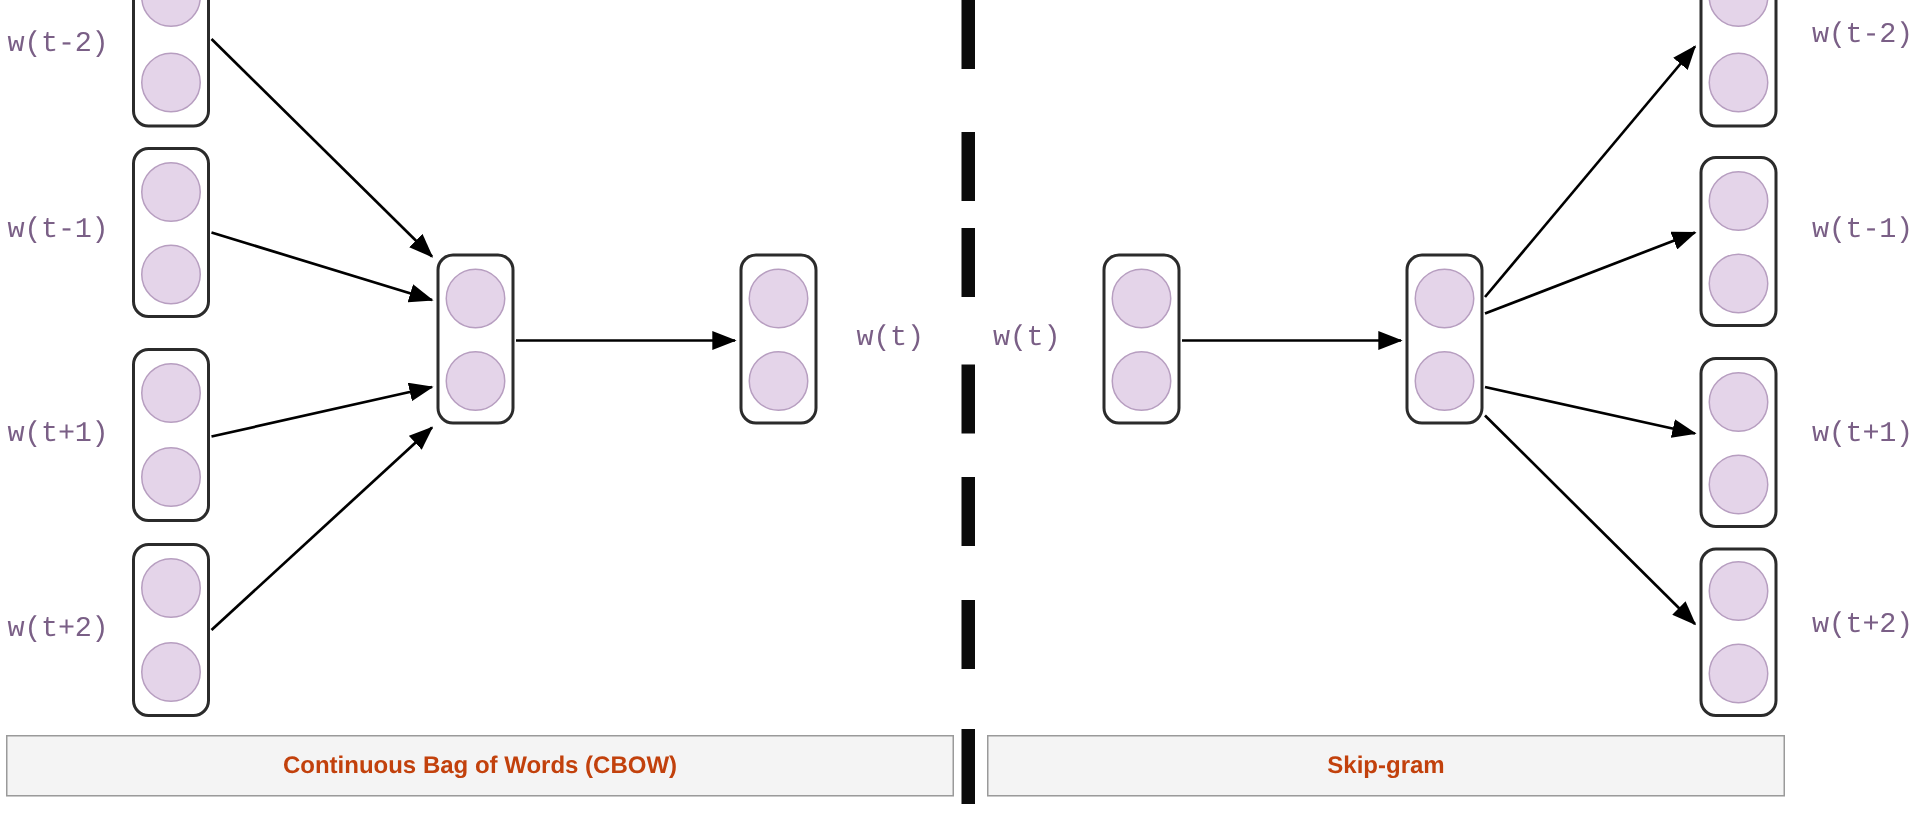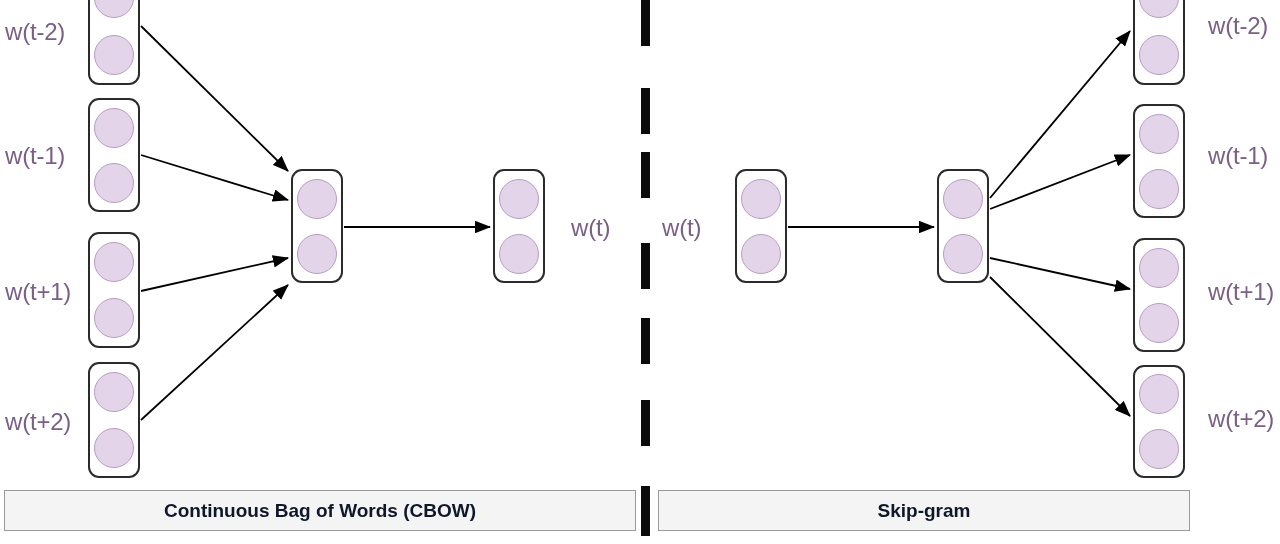--- a/index.html
+++ b/index.html
@@ -44,41 +44,41 @@
     width: 40px;
     height: 40px;
     border-radius: 50%;
     background: #e4d4e9;
     border: 1.4px solid #b79ec0;
     box-sizing: border-box;
   }
   .wlabel {
     position: absolute;
     color: #7a5f86;
-    font-size: 24px;
-    font-family: Liberation Sans, sans-serif;
+    font-size: 19px;
+    font-family: Liberation Mono, monospace;
     letter-spacing: -0.2px;
     white-space: nowrap;
     z-index: 4;
   }
   .caption-bar {
     position: absolute;
     box-sizing: border-box;
     height: 41px;
     background: #f4f4f4;
     border: 1.6px solid #9a9a9a;
     display: flex;
     align-items: center;
     justify-content: center;
     z-index: 5;
   }
   .caption-bar span {
-    font-size: 19px;
+    font-size: 16px;
     font-weight: bold;
-    color: #0f172a;
+    color: #c2410c;
     font-family: "Liberation Sans", sans-serif;
   }
   .divider-dash {
     position: absolute;
     width: 9px;
     background: #0b0b0b;
     z-index: 6;
   }
 </style>
 </head>

